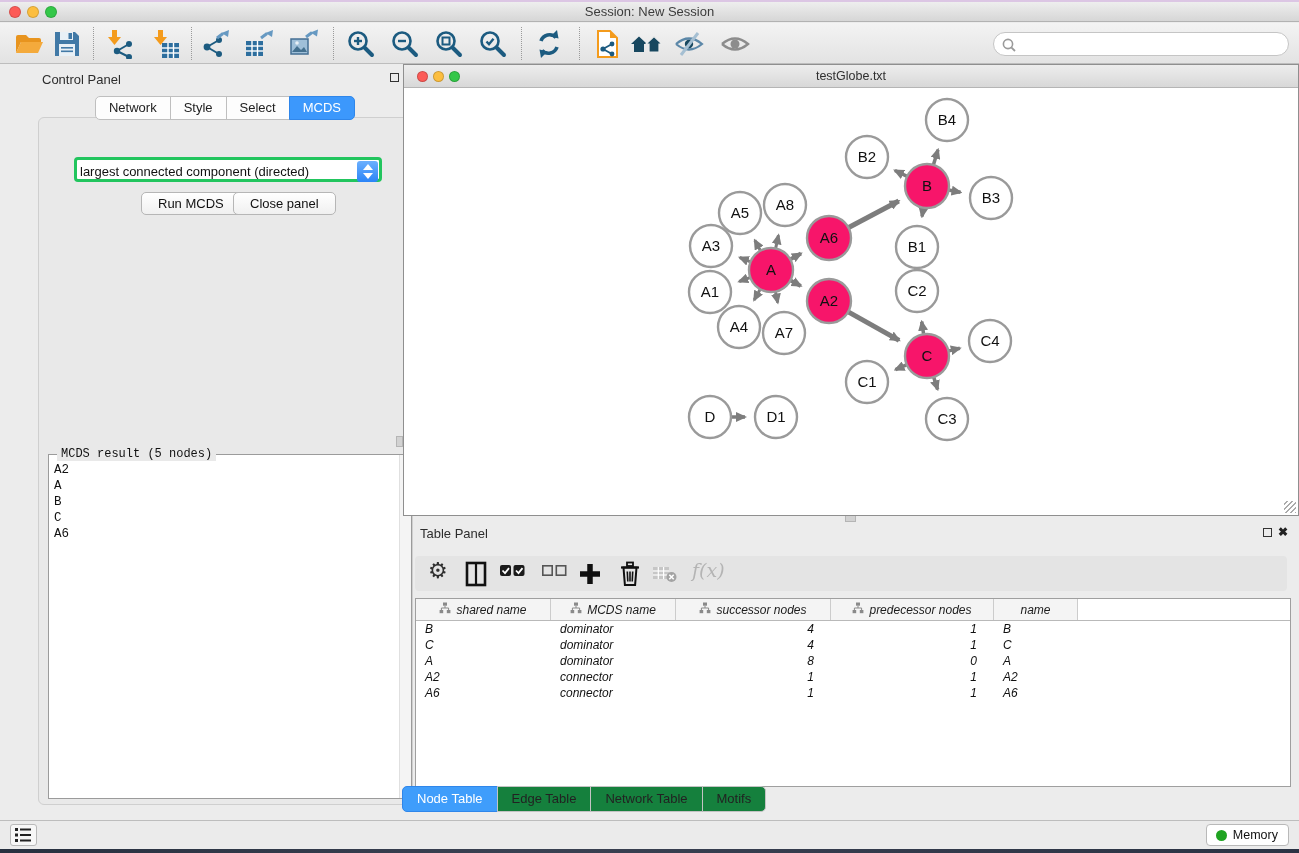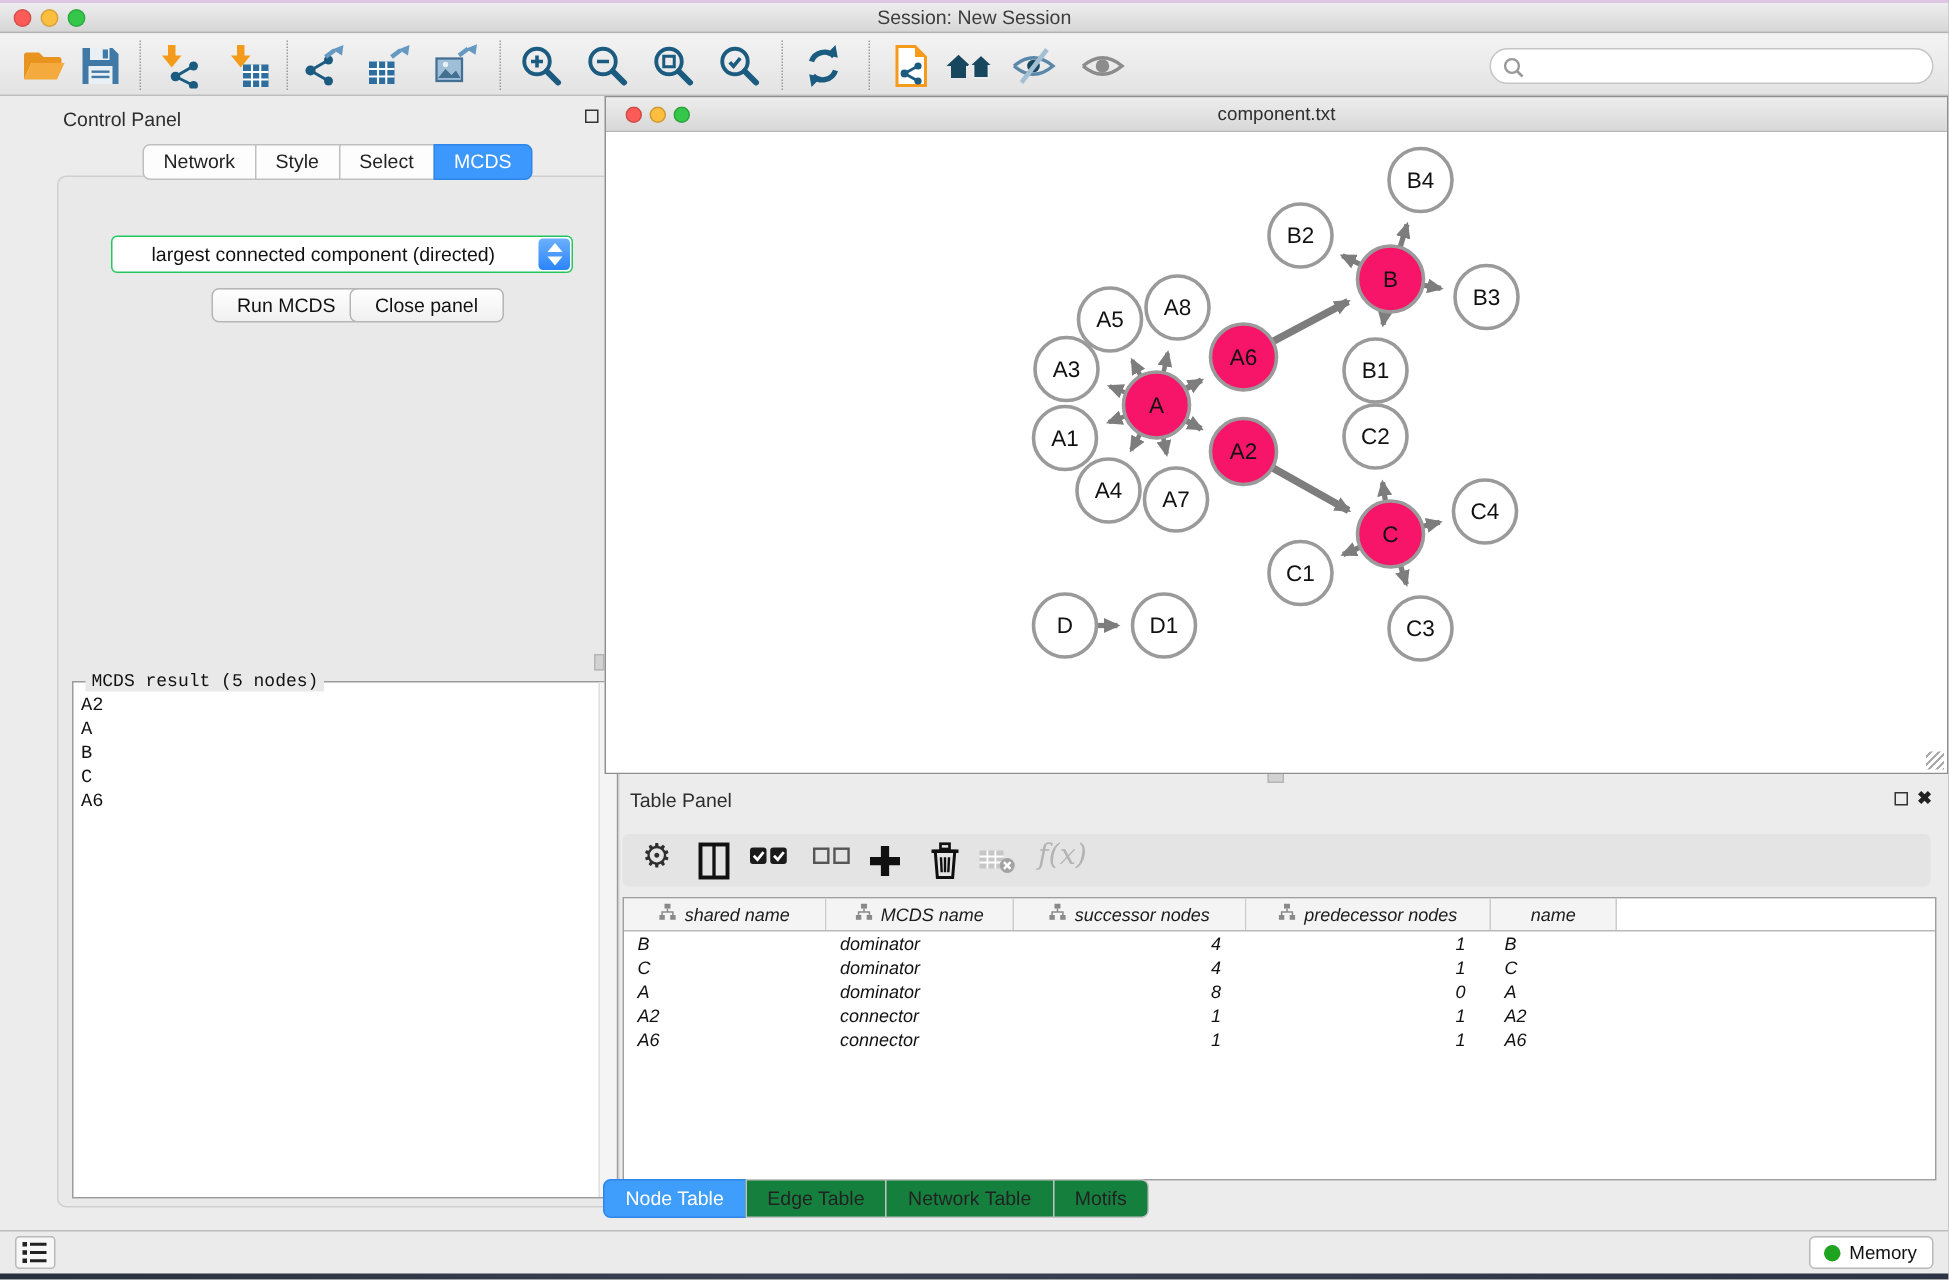--- a/index.html
+++ b/index.html
@@ -30,21 +30,21 @@
   .win-close { position:absolute; top:6px; font-size:12px; font-weight:bold; color:#222; }
   .cp-tabs { position:absolute; left:0; top:32px; width:100%; display:flex; justify-content:center; z-index:2; }
   .cp-tab { padding:3px 13px 4px; font-size:13px; color:#222; background:#fdfdfd; border:1px solid #bfbfbf; margin-left:-1px; }
   .cp-tab:first-child { border-radius:5px 0 0 5px; }
   .cp-tab:last-child { border-radius:0 5px 5px 0; }
   .cp-tab.active { background:#3c98fc; border-color:#2f86ea; color:#fff; }
   .cp-body { position:absolute; left:8px; top:53px; width:375px; height:688px;
     background:#e9e9e9; border:1px solid #cfcfcf; border-radius:6px; }
   .opt-label { position:absolute; left:0; right:0; top:16px; text-align:center; font-size:13px; color:#1c1c1c; }
   .dropdown { position:absolute; left:35px; top:39px; width:308px; height:25px; background:#fff;
-    border:1px solid #22c55e; border-radius:4px; font-size:13px; color:#111; line-height:23px; padding-left:26px; }
+    border:3px solid #22c55e; border-radius:4px; font-size:13px; color:#111; line-height:23px; padding-left:3px; }
   .dropdown .stepper { position:absolute; right:1px; top:1px; width:21px; height:21px; border-radius:3px;
     background:linear-gradient(#6cb0fe,#2b84f7); }
   .stepper .up, .stepper .dn { position:absolute; left:5.5px; width:0; height:0; border-left:5px solid transparent; border-right:5px solid transparent; }
   .stepper .up { top:3px; border-bottom:6px solid #fff; }
   .stepper .dn { bottom:3px; border-top:6px solid #fff; }
   .aqua-btn { position:absolute; top:74px; height:23px; padding:0 16px; font-size:13px; color:#111;
     background:linear-gradient(#ffffff,#f0f0f0); border:1px solid #b6b6b6; border-radius:5px; line-height:21px; }
   .result-box { position:absolute; left:9px; top:336px; width:364px; height:345px; border:1px solid #9b9b9b; background:#fff;font-family:Liberation Mono, monospace; }
   .result-legend { position:absolute; left:8px; top:-8px; background:#e9e9e9; padding:0 4px; font-size:12px; color:#111; }
   .result-list { position:absolute; left:1px; top:7px; bottom:1px; right:13px; font-size:12.5px; color:#111; padding-left:4px; }
@@ -298,21 +298,21 @@
   </div>
 
   <div class="v-handle"></div>
   <div class="h-handle"></div>
 
   <div class="net-window">
     <div class="net-titlebar">
       <span class="net-tl red tl" style="left:13px"></span>
       <span class="net-tl yellow tl" style="left:29px"></span>
       <span class="net-tl green tl" style="left:45px"></span>
-      <div class="title">component.txt</div>
+      <div class="title">testGlobe.txt</div>
     </div>
     <div class="net-canvas">
       <svg id="graph-svg" width="894" height="427" viewBox="0 0 894 427">
         <defs>
           <marker id="arrowhead" markerWidth="11" markerHeight="10" refX="9" refY="5" orient="auto" markerUnits="userSpaceOnUse">
             <path id="arrowhead-path" d="M0 0 L11 5 L0 10 z" fill="#7D7D7D"></path>
           </marker>
         </defs>
       <line x1="358.4001049556203" y1="166.18728975710826" x2="350.8109303542095" y2="152.2330009738691" stroke="#7D7D7D" stroke-width="3" marker-end="url(#arrowhead)"></line>
           <line x1="370.79000936701163" y1="164.40352793887467" x2="374.47276164570224" y2="147.30503521638252" stroke="#7D7D7D" stroke-width="3" marker-end="url(#arrowhead)"></line>

